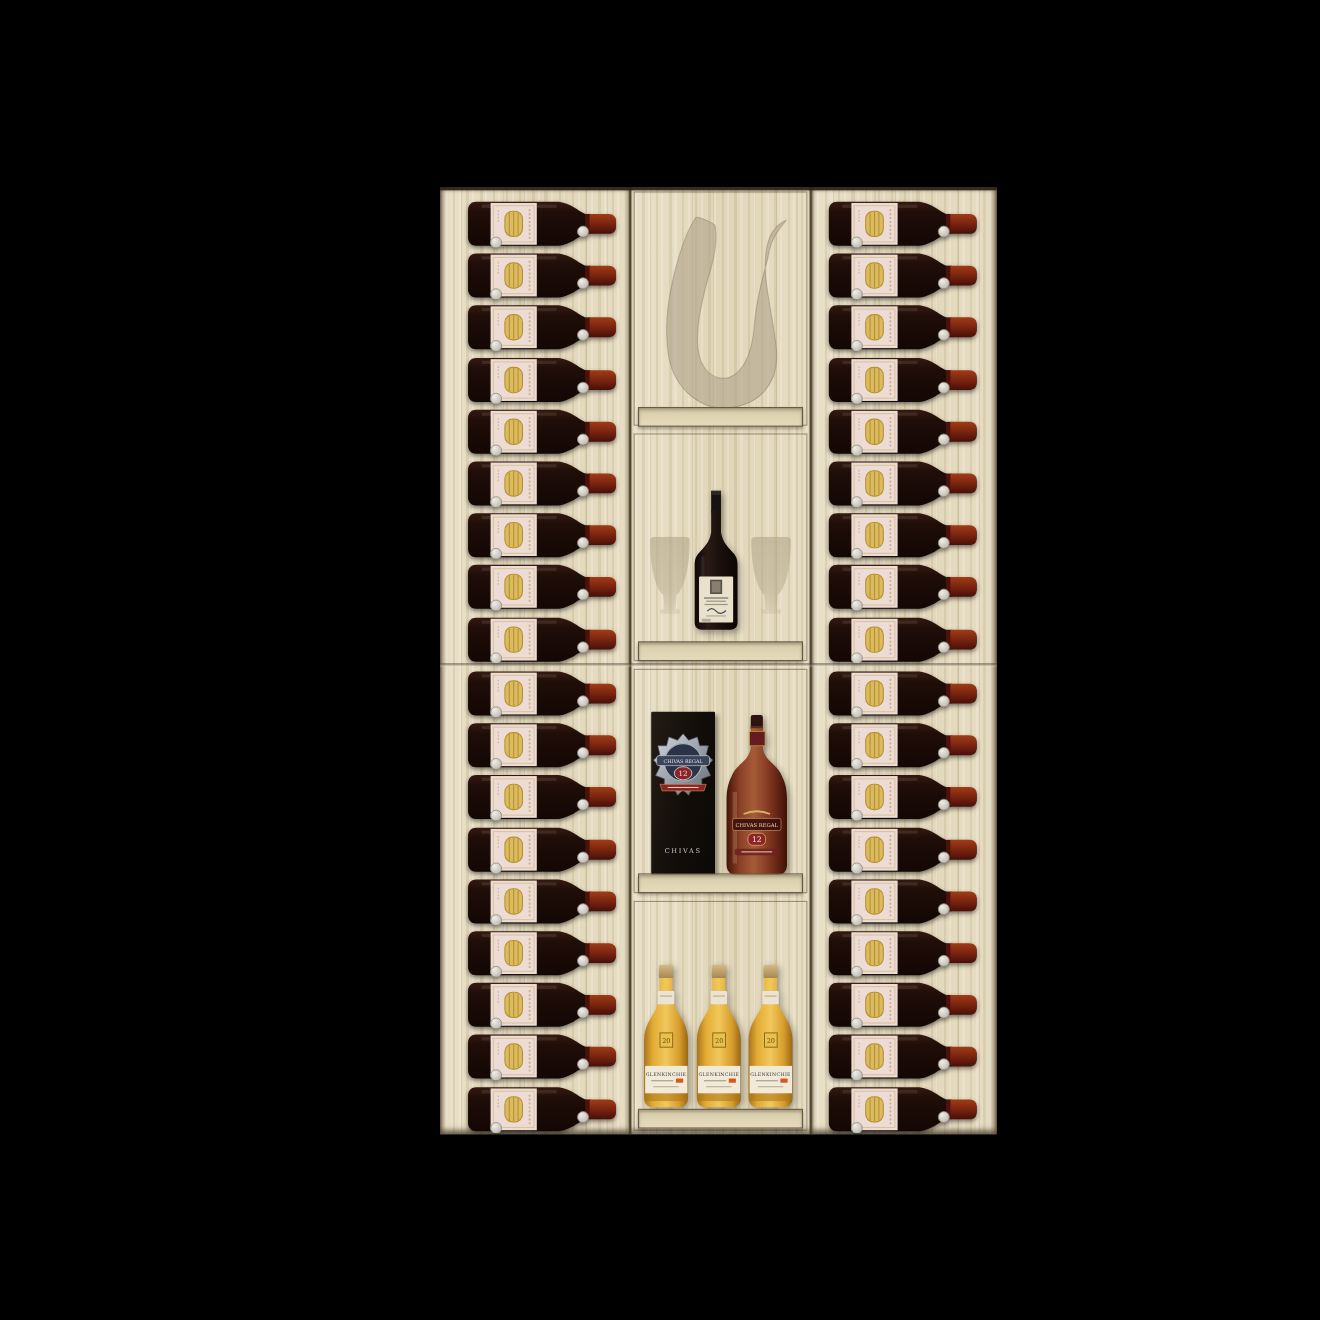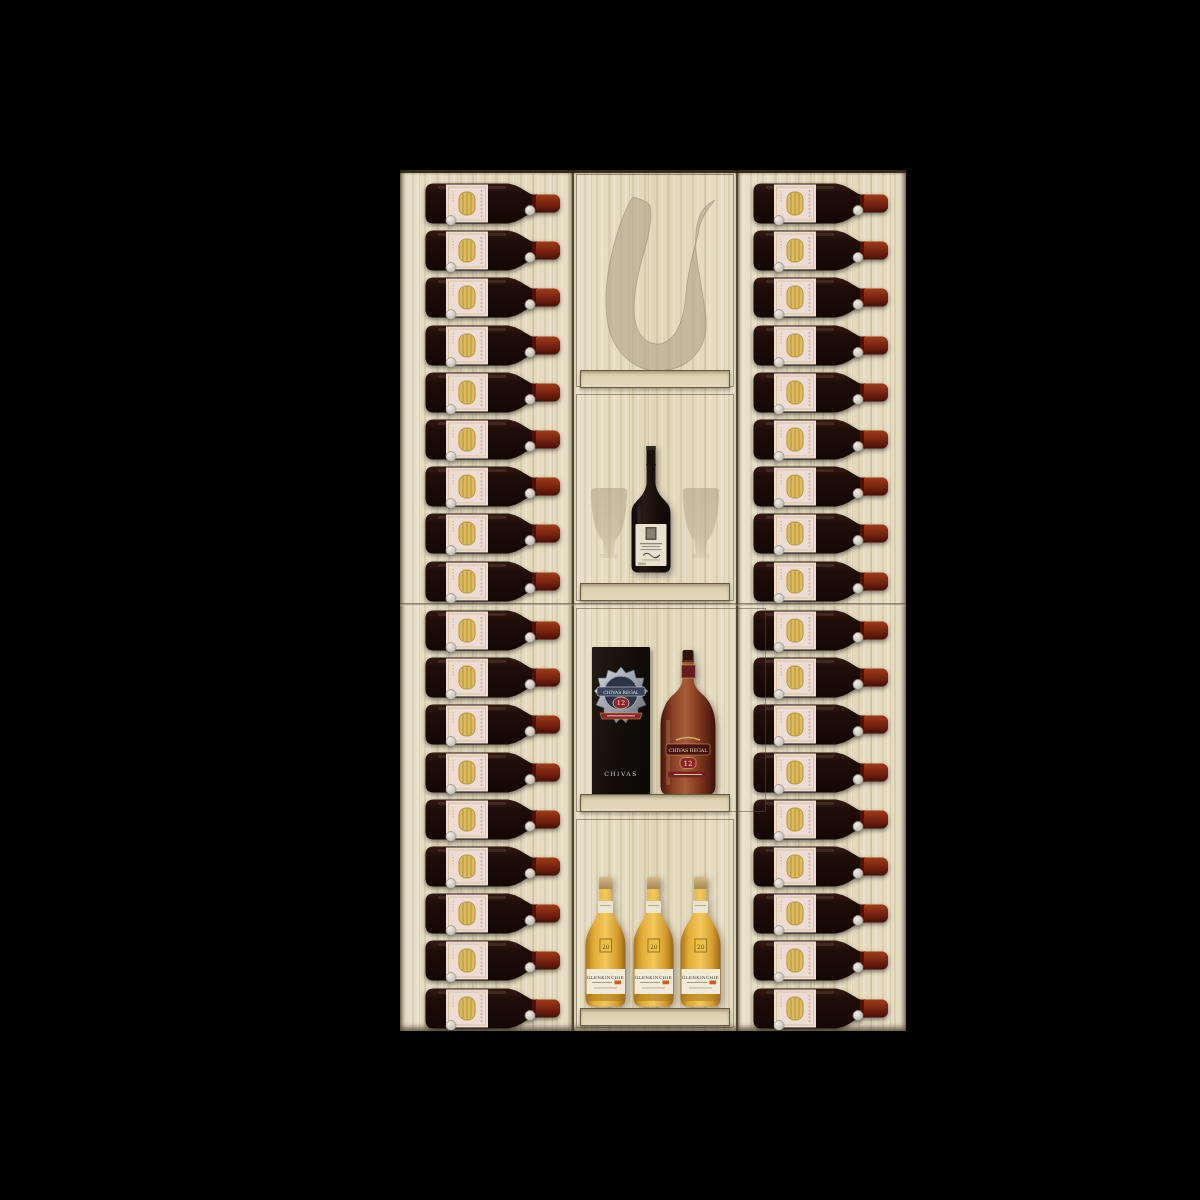--- a/index.html
+++ b/index.html
@@ -1340,21 +1340,21 @@
             <rect x="12" y="100" width="18" height="1.1" fill="#9a9585"></rect>
             <rect x="10.5" y="103" width="21" height="1.1" fill="#9a9585"></rect>
             <path d="M13,109.5 q4,-4.5 8,0 t9,-0.5" stroke="#4a4a55" stroke-width="1.1" fill="none"></path>
             <rect x="12" y="113.5" width="18" height="0.9" fill="#a39e8e"></rect>
             <rect x="8" y="116.5" width="8" height="2.6" fill="#b5ae9c"></rect>
           </g>
         </svg>
         <div class="shelf" style="top:193px;"></div>
       </div>
 
-      <div class="module" style="top:434px;height:211px;padding-left:32px;">
+      <div class="module" style="top:434px;height:211px;">
         <div class="mframe"></div>
 
         <div class="chivas-box">
           <svg class="crest" width="54" height="68" viewBox="0 0 54 68">
             <defs>
               <linearGradient id="silv" x1="0" y1="0" x2="1" y2="1">
                 <stop offset="0" stop-color="#d6dae0"></stop>
                 <stop offset="0.5" stop-color="#9aa1ab"></stop>
                 <stop offset="1" stop-color="#636a74"></stop>
               </linearGradient>

